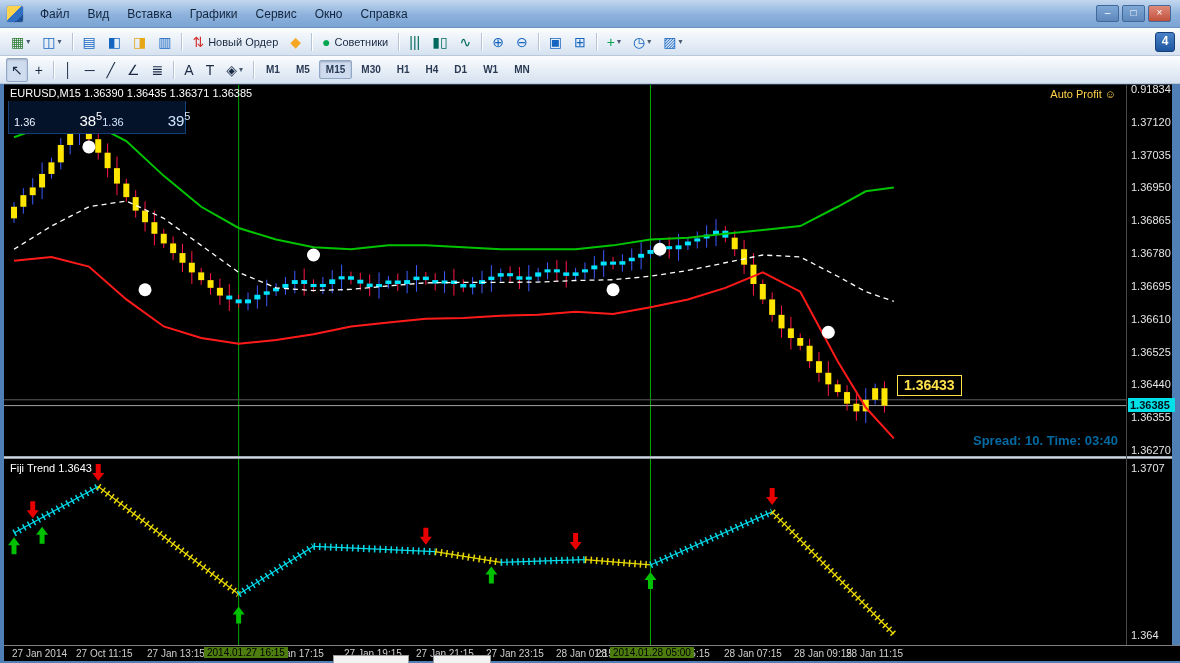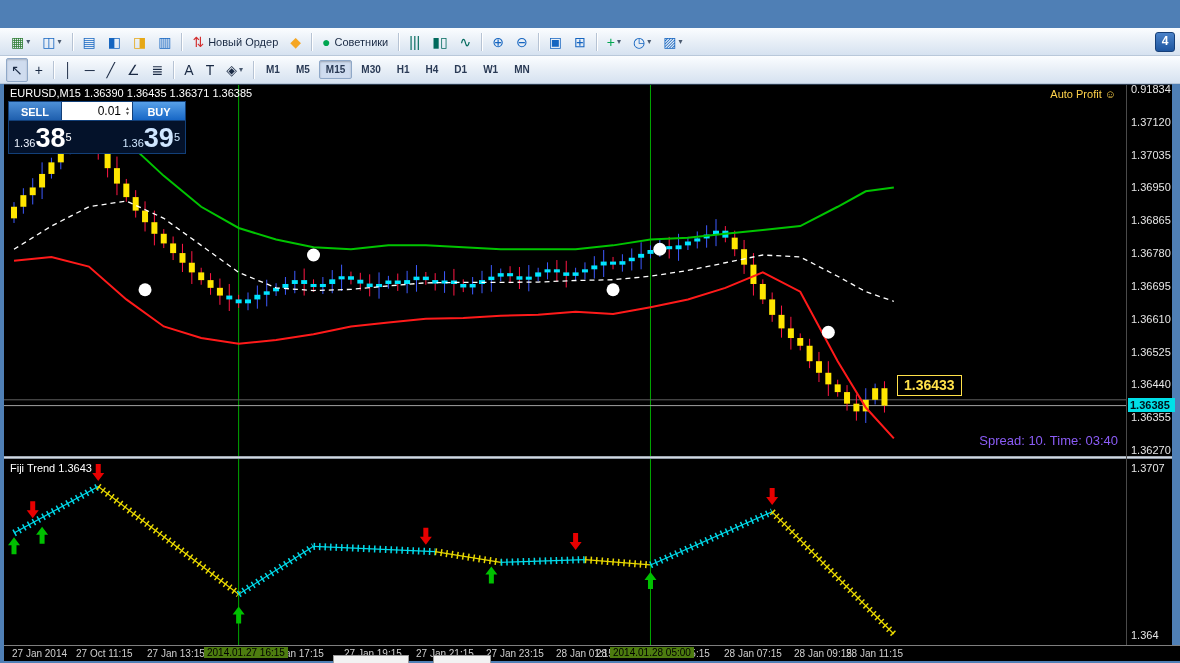--- a/index.html
+++ b/index.html
@@ -45,48 +45,65 @@
   .price-scale{position:absolute;left:1122px;top:0;width:46px;height:575px;border-left:1px solid #4a4a4a;}
   .scale-label{position:absolute;left:4px;color:#e6e6e6;font-size:11px;}
   .price-tag{position:absolute;left:1px;top:313px;width:43px;background:#00e0e8;color:#00131a;
              font-size:11px;font-weight:bold;padding:1px 2px;z-index:3;}
   .time-axis{position:absolute;left:0;top:560px;width:1168px;height:15px;border-top:1px solid #7e7e7e;background:#000;padding-left:24px;}
   .t-label{position:absolute;top:2px;color:#d0d0d0;font-size:10px;white-space:nowrap;}
   .t-marker{position:absolute;top:1px;background:#4d7c0f;color:#000;font-size:10px;padding:0 3px;white-space:nowrap;}
   
   .sym{position:absolute;left:6px;top:2px;color:#fff;font-size:11px;}
   .auto-profit{position:absolute;right:10px;top:3px;color:#ffd24a;font-size:11px;}
-  .spread{position:absolute;right:8px;top:348px;color:#8b5cf6;font-size:13px;font-weight:normal;}
+  .spread{position:absolute;right:8px;top:348px;color:#0369a1;font-size:13px;font-weight:bold;}
   .price-box{position:absolute;left:893px;top:290px;border:1px solid #ffe14a;color:#ffe14a;
              background:rgba(0,0,0,.65);font-size:14px;font-weight:bold;padding:0 6px;line-height:19px;}
   .fiji-label{position:absolute;left:6px;top:3px;color:#fff;font-size:11px;}
   
   .trade{position:absolute;left:4px;top:16px;width:178px;}
   .trade-row1{display:flex;height:20px;}
   .btn-sell,.btn-buy{flex:0 0 52px;background:linear-gradient(#4d8fd6,#1f5fae);color:#fff;font-size:11px;
                      font-weight:bold;text-align:center;line-height:20px;border:1px solid #123f78;}
   .btn-buy{background:linear-gradient(#57a0e8,#1767c6);}
   .vol-box{flex:1;background:#fff;border:1px solid #123f78;border-left:none;border-right:none;
            display:flex;align-items:center;}
   .vol-input{width:100%;border:none;outline:none;font-size:12px;text-align:right;padding:0 2px;
              font-family:"Liberation Sans",sans-serif;}
   .vol-spin{display:flex;flex-direction:column;font-size:5px;color:#444;padding:0 2px;line-height:5px;}
   .trade-row2{display:flex;height:30px;background:#04122a;border:1px solid #123f78;border-top:none;
               align-items:flex-end;justify-content:space-between;padding:0 5px 2px 5px;}
   .q-pre{font-size:11px;color:#eef4ff;}
-  .q-big{font-size:27px;font-weight:bold;color:#fff;line-height:20px;}
+  .q-big{font-size:15px;font-weight:normal;color:#fff;line-height:20px;margin-left:44px;}
   .q-sup{font-size:11px;color:#fff;vertical-align:super;}
   .q-price.right .q-pre,.q-price.right .q-big,.q-price.right .q-sup{color:#cfe6ff;}
   .fragment{position:absolute;height:7px;background:#f2f2f2;border:1px solid #9a9a9a;top:655px;}
 </style>
 </head>
 <body>
 
 <div class="screen">
 
+  <div class="titlebar">
+    <span class="app-icon"></span>
+    <span class="tb-group">
+        <span class="menu-item">Файл</span>
+        <span class="menu-item">Вид</span>
+        <span class="menu-item">Вставка</span>
+        <span class="menu-item">Графики</span>
+        <span class="menu-item">Сервис</span>
+        <span class="menu-item">Окно</span>
+        <span class="menu-item">Справка</span>
+      </span>
+    <span class="win-controls">
+      <span class="win-btn">–</span>
+      <span class="win-btn">□</span>
+      <span class="win-btn close">×</span>
+    </span>
+  </div>
 
   <div class="toolbar toolbar1">
     <span class="tb-group">
         <span class="tb-btn">
           <span class="tb-glyph" style="color: rgb(46, 125, 50);">▦</span>
           <span class="tb-dd">▾</span>
         </span>
         <span class="tb-btn">
           <span class="tb-glyph" style="color: rgb(21, 101, 192);">◫</span>
           <span class="tb-dd">▾</span>
@@ -411,31 +428,20 @@
           <circle cx="141.04" cy="204.77005347594007" r="6.5" fill="#ffffff"></circle>
           <circle cx="309.52" cy="170.02139037433096" r="6.5" fill="#ffffff"></circle>
           <circle cx="609.04" cy="204.77005347594007" r="6.5" fill="#ffffff"></circle>
           <circle cx="655.8399999999999" cy="164.22994652406848" r="6.5" fill="#ffffff"></circle>
           <circle cx="824.3199999999999" cy="247.24064171122967" r="6.5" fill="#ffffff"></circle>
         </svg>
       <div class="sym">EURUSD,M15 1.36390 1.36435 1.36371 1.36385</div>
       <div class="auto-profit">Auto Profit ☺</div>
 
       <div class="trade">
-        <div class="trade-row1">
-          <span class="btn-sell">SELL</span>
-          <span class="vol-box">
-            <input class="vol-input" value="0.01" style="">
-            <span class="vol-spin">
-                <span>▲</span>
-                <span>▼</span>
-              </span>
-          </span>
-          <span class="btn-buy">BUY</span>
-        </div>
         <div class="trade-row2">
           <span class="q-price"><span class="q-pre">1.36</span><span class="q-big">38</span><span class="q-sup">5</span></span>
           <span class="q-price right"><span class="q-pre">1.36</span><span class="q-big">39</span><span class="q-sup">5</span></span>
         </div>
       </div>
 
       <div class="price-box">1.36433</div>
       <div class="spread">Spread: 10. Time: 03:40</div>
     </div>
 

